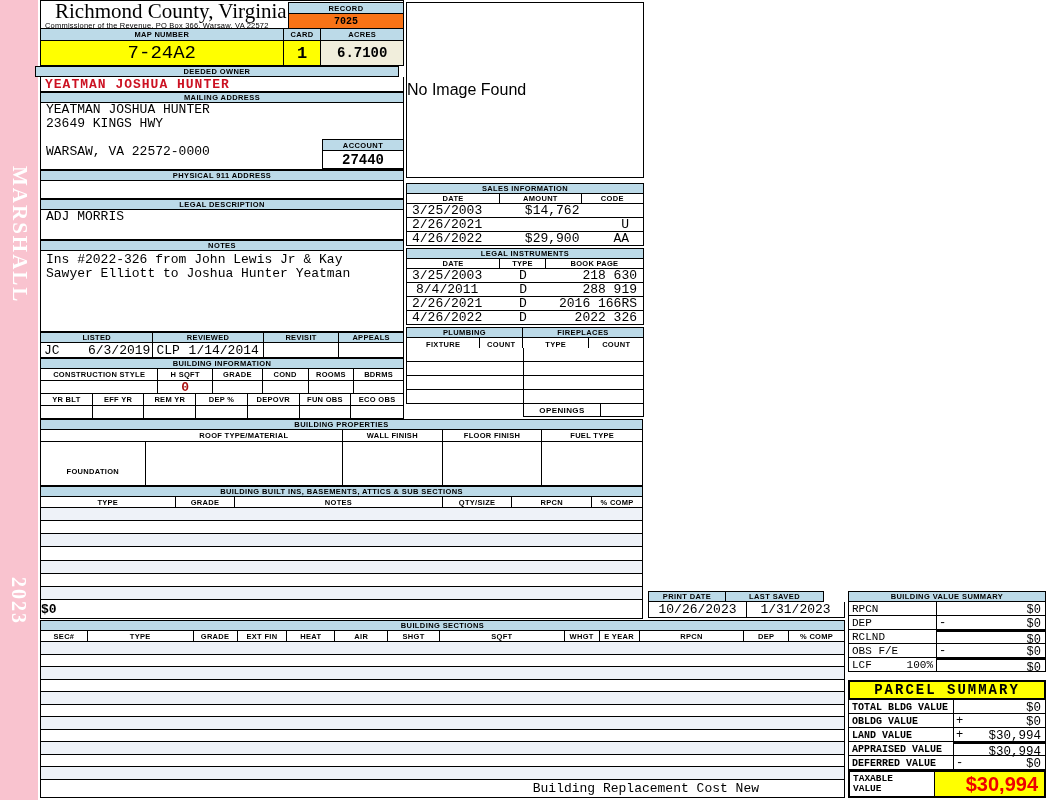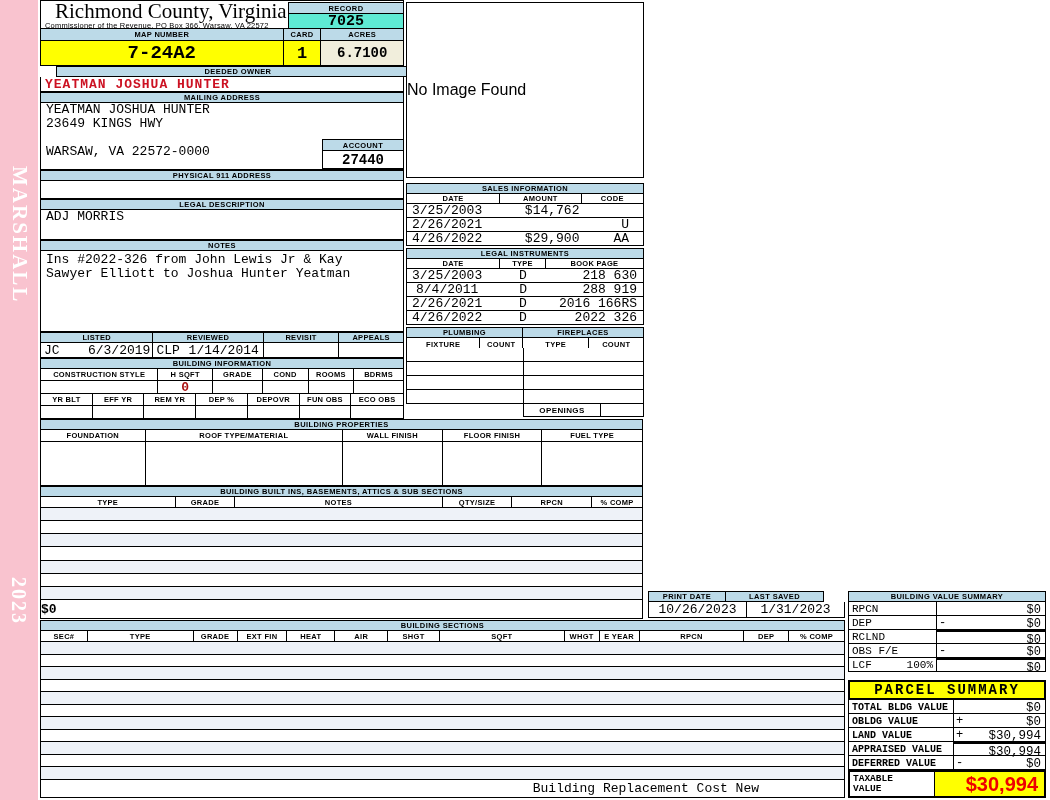--- a/index.html
+++ b/index.html
@@ -14,22 +14,22 @@
   .hdrcells{display:flex;border:1px solid #000;border-top:none;background:#fff;}
   .hdrcells>div{font:bold 7.5px "Liberation Sans",sans-serif;display:flex;align-items:center;justify-content:center;
                 border-right:1px solid #000;letter-spacing:.3px;height:100%;}
   .hdrcells>div:last-child{border-right:none;}
   .hdrcells.blue{background:#bcdae8;}
   .valrow{display:flex;border:1px solid #000;border-top:none;}
   .valrow>div{display:flex;align-items:center;justify-content:center;border-right:1px solid #000;height:100%;}
   .valrow>div:last-child{border-right:none;}
   .cell-yellow{background:#ffff00;}
   .cell-cream{background:#f1eedc;}
-  .val-green{background:#5eead4;border:1px solid #000;border-top:none;display:flex;align-items:center;justify-content:center;
-             font-weight:bold;font-size:15px;}
+  .val-green{background:#f97316;border:1px solid #000;border-top:none;display:flex;align-items:center;justify-content:center;
+             font-weight:bold;font-size:10px;}
   .titlebox{border:1px solid #000;background:#fff;}
   .county-title{font-family:"Liberation Serif",serif;font-size:21px;color:#000;padding:0 0 0 14px;line-height:20px;}
   .county-sub{font-size:7.5px;color:#000;padding-left:4px;letter-spacing:.2px;}
   .whitebox{background:#fff;border:1px solid #000;border-top:none;}
   .owner-val{color:#cc1122;font-weight:bold;font-size:13px;display:flex;align-items:center;padding-left:4px;letter-spacing:1px;}
   .mline{height:14px;font-size:13px;line-height:14px;padding-left:5px;}
   .sidebar{background:#f9c3cf;}
   .vtext{position:absolute;left:7px;writing-mode:vertical-rl;color:#fff;font-family:"Liberation Serif",serif;
          font-weight:bold;font-size:21px;letter-spacing:2px;}
   .imgbox{border:1px solid #000;background:#fff;display:flex;align-items:center;font-size:16px;color:#000;}
@@ -65,26 +65,26 @@
   <div class="strip" style="height:12px;">RECORD</div>
   <div class="val-green mono" style="height:15px;">7025</div>
 </div>
 
 <div class="abs hdrcells blue" style="left:40px;top:29px;width:364px;height:12px;">
   <div style="width:244px;">MAP NUMBER</div>
   <div style="width:38px;">CARD</div>
   <div style="width:82px;">ACRES</div>
 </div>
 <div class="abs valrow" style="left:40px;top:41px;width:364px;height:25px;">
-  <div class="cell-yellow mono" style="width:244px;font-weight:bold;font-size:19px;">7-24A2</div>
+  <div class="cell-yellow mono" style="width:244px;font-weight:normal;font-size:19px;">7-24A2</div>
   <div class="cell-yellow mono" style="width:38px;font-weight:bold;font-size:17px;">1</div>
   <div class="cell-cream mono" style="width:82px;font-weight:bold;font-size:14px;">6.7100</div>
 </div>
 
-<div class="abs strip" style="left:56px;top:66px;width:364px;height:11px;">DEEDED OWNER</div>
+<div class="abs strip" style="left:35px;top:66px;width:364px;height:11px;">DEEDED OWNER</div>
 <div class="abs whitebox owner-val mono" style="left:40px;top:77px;width:364px;height:15px;">YEATMAN JOSHUA HUNTER</div>
 
 <div class="abs strip" style="left:40px;top:92px;width:364px;height:11px;">MAILING ADDRESS</div>
 <div class="abs whitebox mono" style="left:40px;top:103px;width:364px;height:67px;position:absolute;">
   <div class="mline">YEATMAN JOSHUA HUNTER</div>
   <div class="mline">23649 KINGS HWY</div>
   <div class="mline"></div>
   <div class="mline">WARSAW, VA 22572-0000</div>
   <div class="abs" style="right:-1px;top:36px;width:82px;">
     <div class="strip" style="height:12px;">ACCOUNT</div>
@@ -156,21 +156,21 @@
     <div style="width:52px;"></div>
     <div style="width:52px;"></div>
     <div style="width:52px;"></div>
     <div style="width:52px;"></div>
     <div style="width:52px;"></div>
     <div style="width:52px;"></div>
 </div>
 
 <div class="abs strip" style="left:40px;top:419px;width:603px;height:11px;">BUILDING PROPERTIES</div>
 <div class="abs hdrcells" style="left:40px;top:430px;width:603px;height:12px;">
-  <div style="width:105px;">FOUNDATION</div>
+  <div style="width:105px;margin-top:36px;">FOUNDATION</div>
   <div style="width:198px;">ROOF TYPE/MATERIAL</div>
   <div style="width:100px;">WALL FINISH</div>
   <div style="width:100px;">FLOOR FINISH</div>
   <div style="width:100px;">FUEL TYPE</div>
 </div>
 <div class="abs valrow" style="left:40px;top:442px;width:603px;height:44px;">
   <div style="width:105px;"></div>
   <div style="width:198px;"></div>
   <div style="width:100px;"></div>
   <div style="width:100px;"></div>

